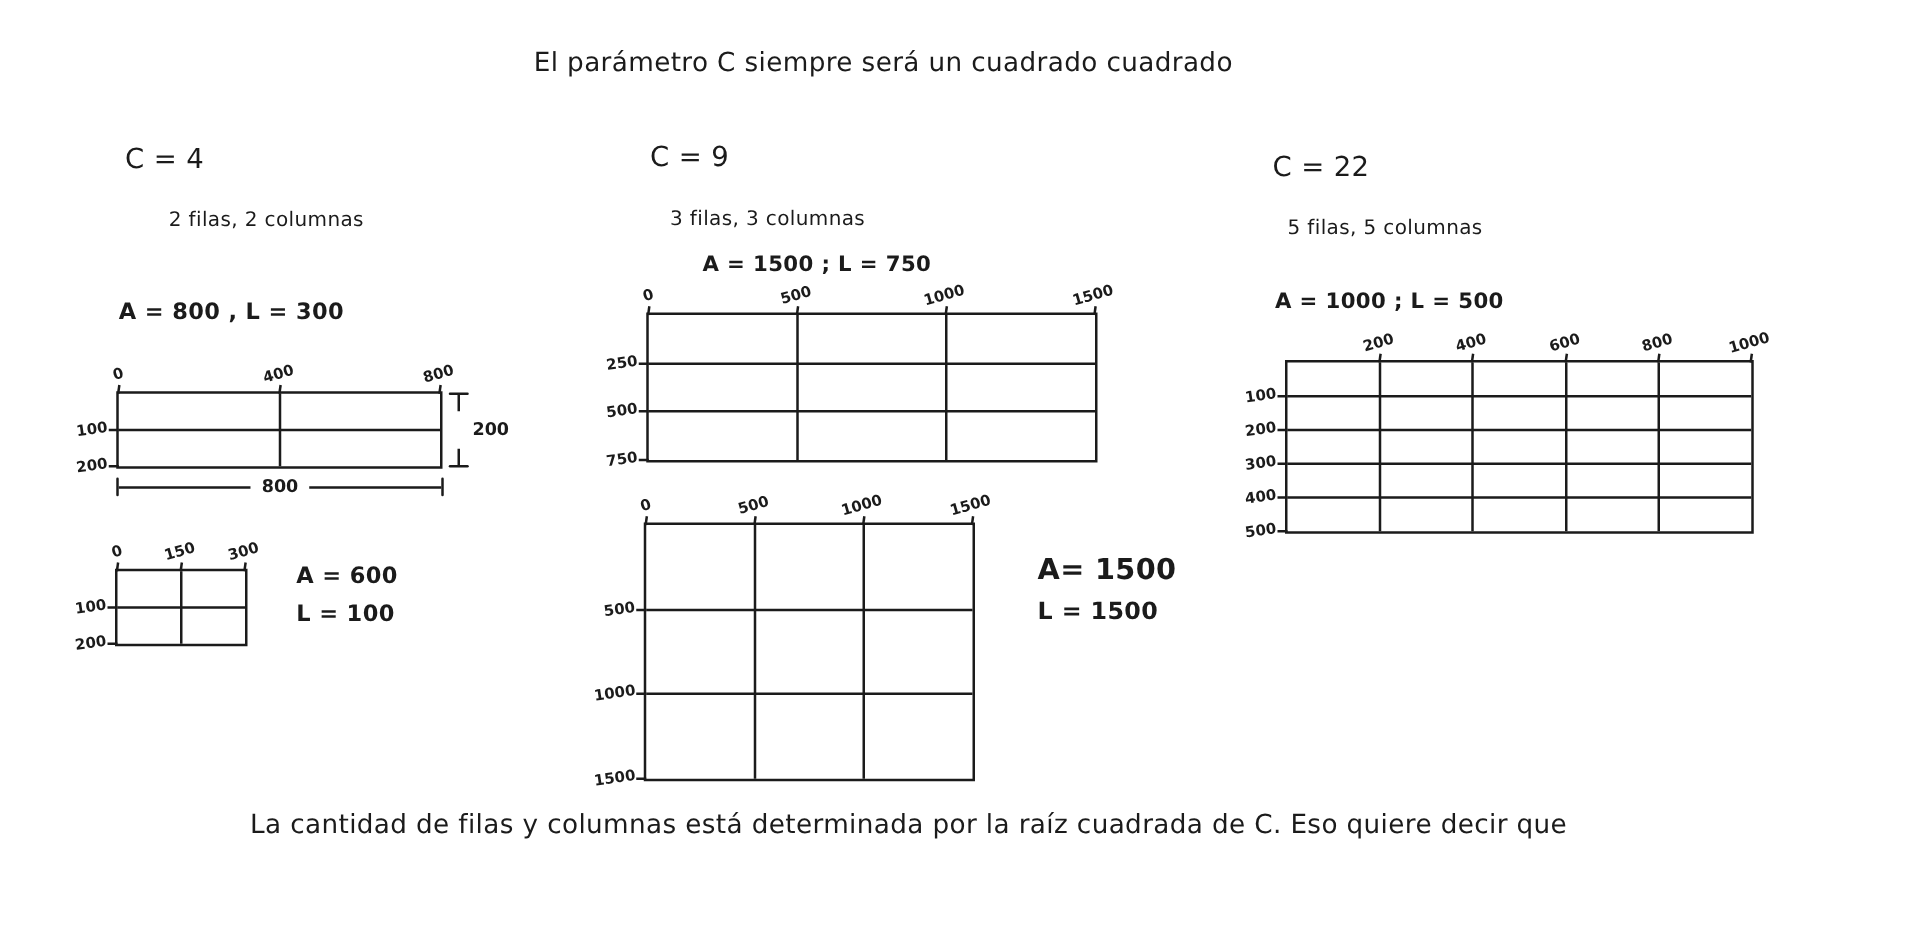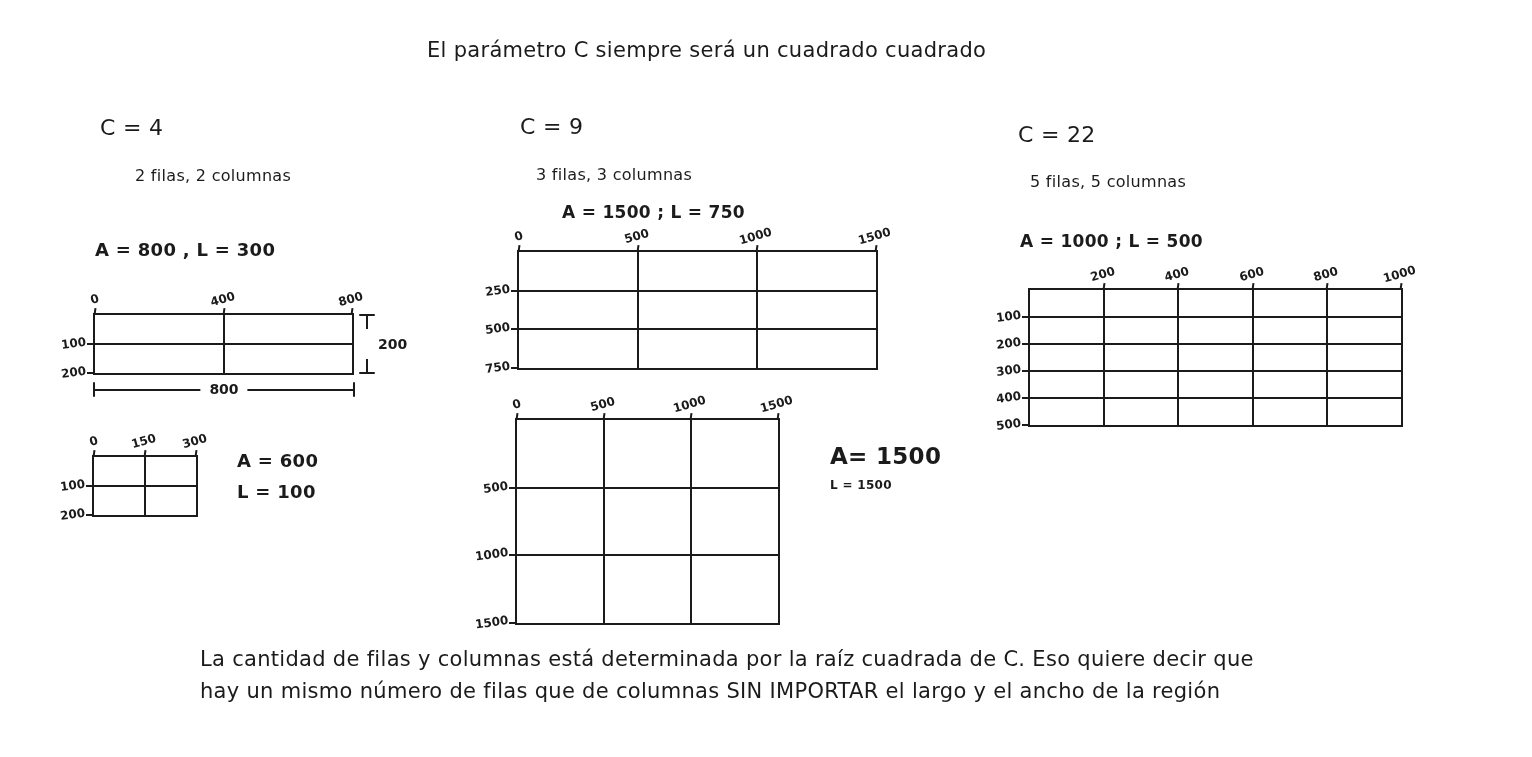--- a/index.html
+++ b/index.html
@@ -167,18 +167,17 @@
     <span class="cap" style="left:0;"></span>
     <span class="line"></span>
     <span class="cap" style="right:0;"></span>
     <span class="dlabel">800</span>
   </div>
 
   <div class="txt side-label" style="left:237px;top:450px;">A = 600</div>
   <div class="txt side-label" style="left:237px;top:481px;">L = 100</div>
 
   <div class="txt side-label" style="font-size:23px;left:830px;top:443px;">A= 1500</div>
-  <div class="txt side-label" style="font-size:12px;left:830px;top:478px;text-align:center;">L = 1500</div>
+  <div class="txt side-label" style="font-size:19px;left:830px;top:478px;text-align:center;">L = 1500</div>
 
   <div class="txt footer" style="left:200px;top:647px;text-align:right;">La cantidad de filas y columnas está determinada por la raíz cuadrada de C. Eso quiere decir que</div>
-  <div class="txt footer" style="left:200px;top:679px;">hay un mismo número de filas que de columnas SIN IMPORTAR el largo y el ancho de la región</div>
 
 </div>
 
 </body></html>

